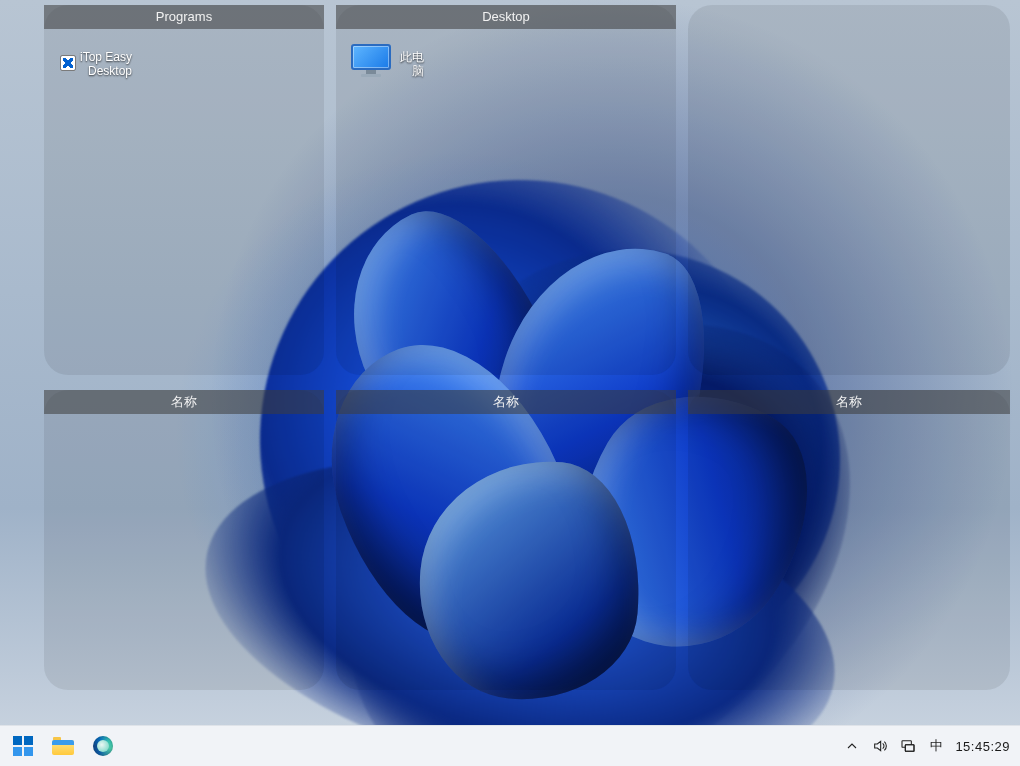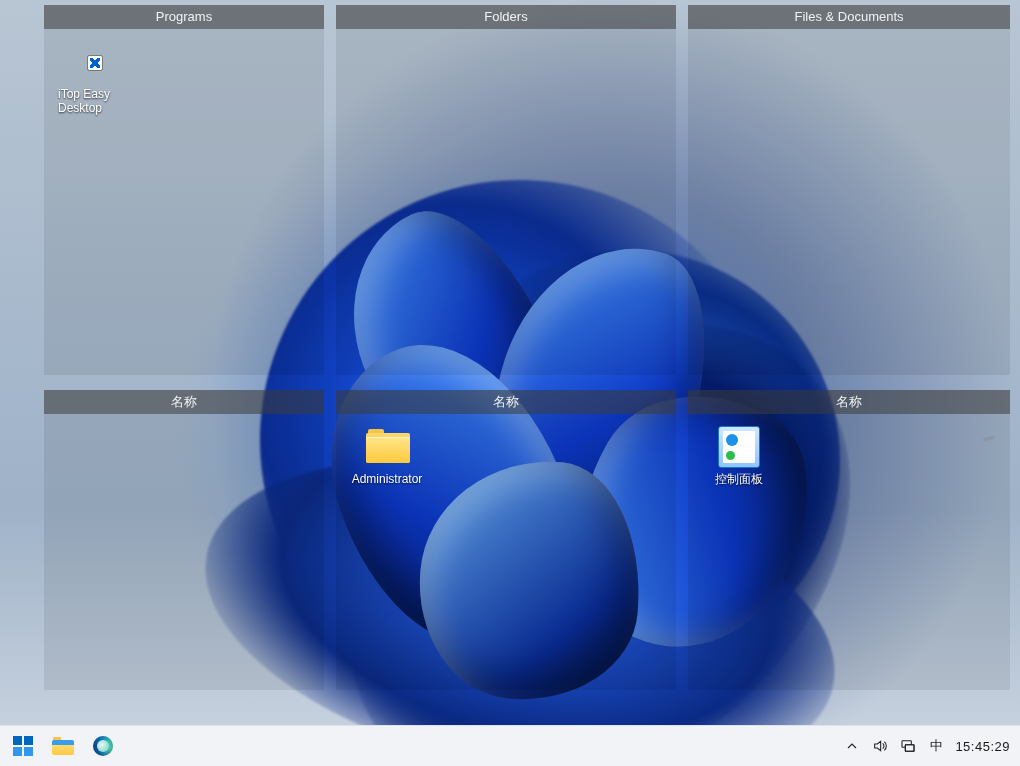--- a/index.html
+++ b/index.html
@@ -48,46 +48,47 @@
 
   .fence-grid {
     position: absolute;
     inset: 0;
     z-index: 10;
   }
   .fence {
     position: absolute;
     background: rgba(0,0,0,0.08);
     backdrop-filter: blur(0px);
+    border-radius: 24px;
   }
   .fence .titlebar {
     height: 24px;
     line-height: 24px;
     text-align: center;
     background: rgba(60,60,60,0.55);
     color: #f1f1f1;
     font-size: 13px;
     cursor: move;
   }
   .fence .body {
     padding: 12px 10px 10px 14px;
     display: flex;
     flex-wrap: wrap;
     align-content: flex-start;
     gap: 18px 18px;
   }
   .desktop-icon {
     width: 74px;
     display: flex;
-    flex-direction: column;
+    flex-direction: row;
     align-items: center;
     color: #ffffff;
     text-shadow: 0 1px 2px rgba(0,0,0,0.8);
     cursor: pointer;
-    text-align: left;
+    text-align: right;
   }
   .desktop-icon .ic {
     width: 42px;
     height: 42px;
     margin-bottom: 4px;
     display: flex;
     align-items: center;
     justify-content: center;
   }
   .desktop-icon .lbl {
@@ -252,63 +253,48 @@
                 <span></span>
                 <span></span>
               </div>
             </div>
           <div class="lbl">iTop Easy Desktop</div>
         </div>
       </div>
     </div>
 
     <div class="fence f2">
-      <div class="titlebar">Folders</div>
-    </div>
-
-    <div class="fence f3">
-      <div class="titlebar">Files &amp; Documents</div>
-    </div>
-
-    <div class="fence f4">
-      <div class="titlebar">名称</div>
-    </div>
-
-    <div class="fence f5">
-      <div class="titlebar">名称</div>
+      <div class="titlebar">Desktop</div>
       <div class="body">
         <div class="desktop-icon">
           <div class="ic">
-              <div class="ic-folder">
-                <div class="tab"></div>
-                <div class="back"></div>
-                <div class="front"></div>
+              <div class="ic-monitor">
+                <div class="screen"></div>
+                <div class="stand"></div>
+                <div class="base"></div>
               </div>
             </div>
-          <div class="lbl">Administrator</div>
+          <div class="lbl">此电脑</div>
         </div>
       </div>
     </div>
 
+    <div class="fence f3">
+    </div>
+
+    <div class="fence f4">
+      <div class="titlebar">名称</div>
+    </div>
+
+    <div class="fence f5">
+      <div class="titlebar">名称</div>
+    </div>
+
     <div class="fence f6">
       <div class="titlebar">名称</div>
-      <div class="body">
-        <div class="desktop-icon">
-          <div class="ic">
-              <div class="ic-cpl">
-                <div class="inner">
-                  <div class="circ c1"></div>
-                  <div class="circ c2"></div>
-                  <div class="bar b1"></div>
-                </div>
-              </div>
-            </div>
-          <div class="lbl">控制面板</div>
-        </div>
-      </div>
     </div>
   </div>
 </div>
 
 <div class="taskbar">
   <div class="taskbar-left">
     <div class="taskbtn">
       <div class="ic-start">
           <span></span>
           <span></span>

